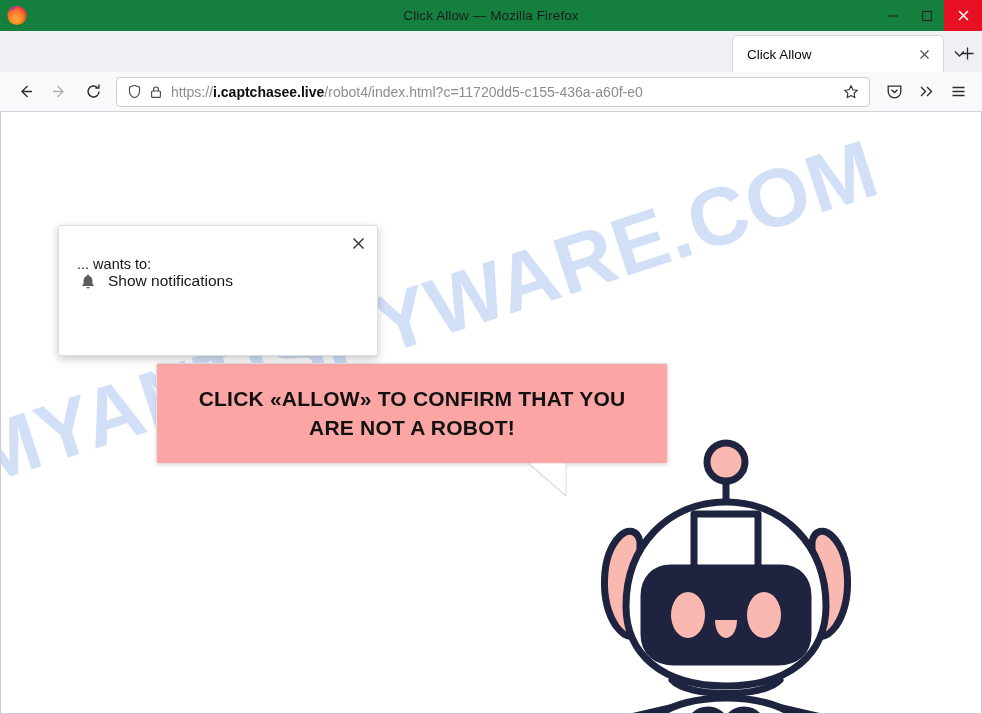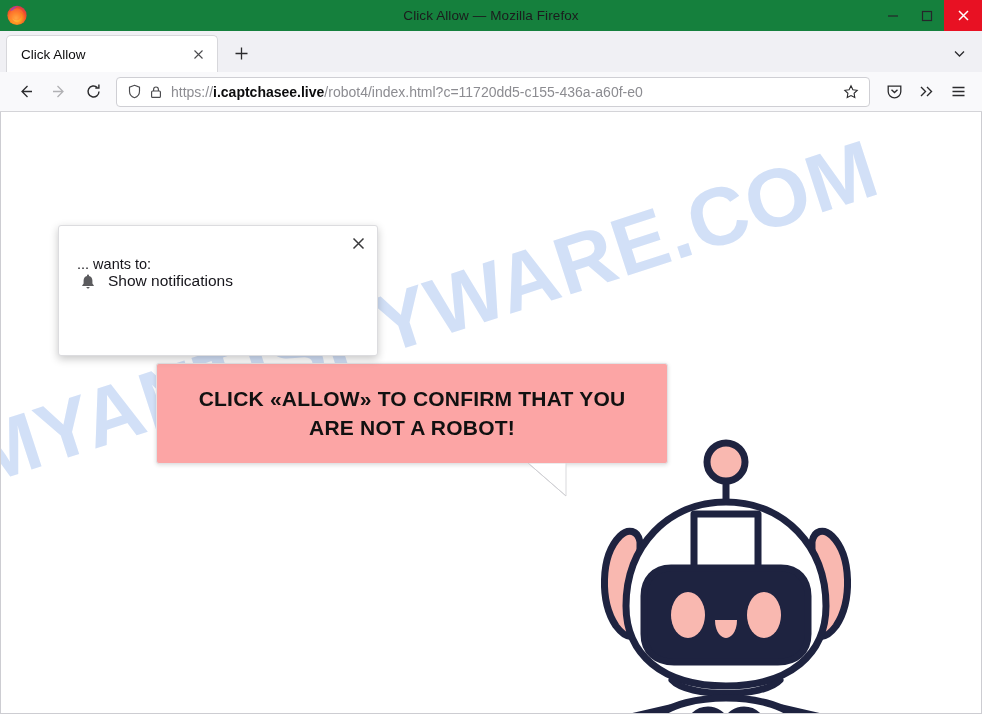--- a/index.html
+++ b/index.html
@@ -72,20 +72,21 @@
   .win-btn svg { display: block; }
 
   
   .tabstrip {
     position: relative;
     height: 41px;
     background: #f0f0f4;
     display: flex;
     align-items: flex-end;
     padding-left: 6px;
+    justify-content: flex-end;
   }
   .tab {
     position: relative;
     width: 212px;
     height: 37px;
     background: #ffffff;
     border: 1px solid #d7d7db;
     border-bottom: none;
     border-radius: 5px 5px 0 0;
     display: flex;

